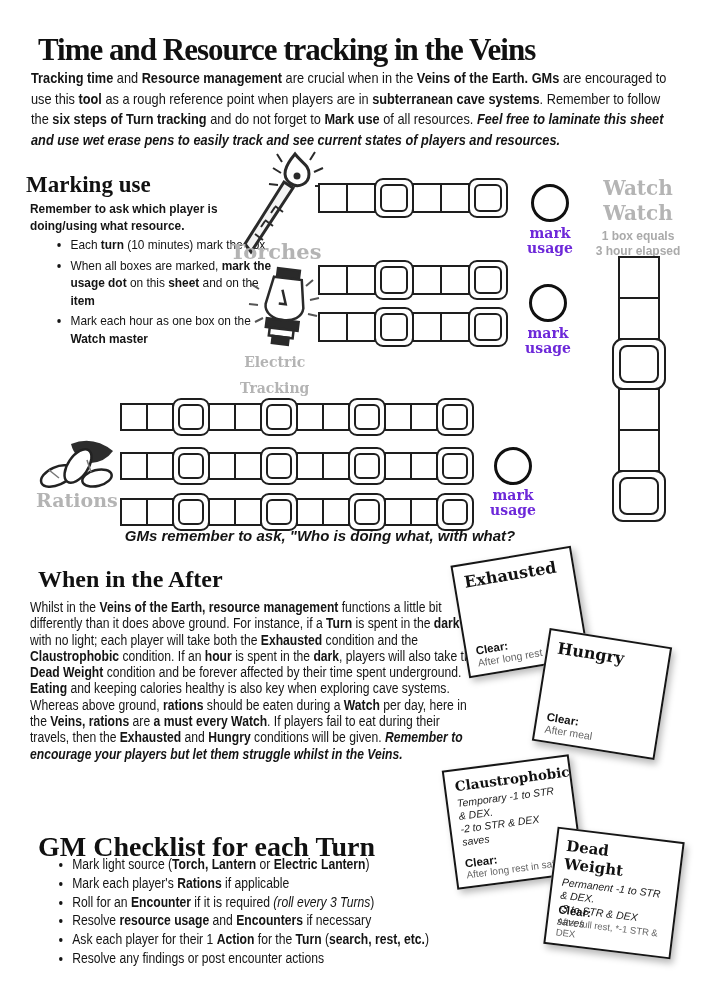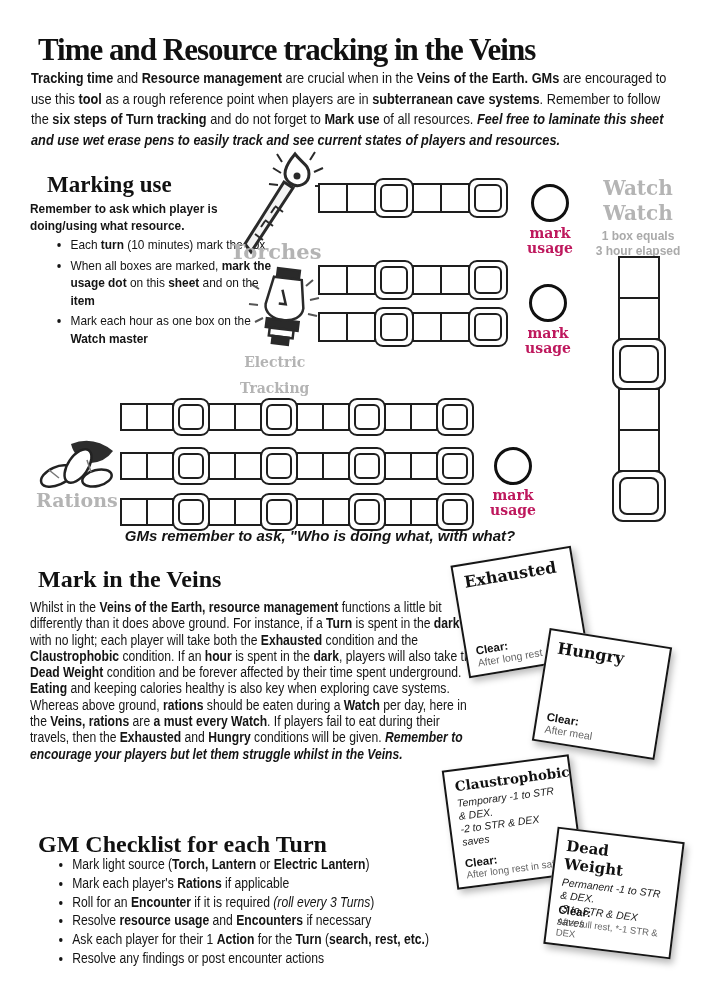--- a/index.html
+++ b/index.html
@@ -7,21 +7,21 @@
         overflow:hidden;font-family:"Liberation Sans",sans-serif;color:#141414;}
   .bh{font-family:Liberation Serif, serif;font-weight:700;color:#111;margin:8px;}
   .cond{transform:scaleX(0.88);transform-origin:0 0;}
   .r-b{font-weight:700}
   .r-i{font-style:italic}
   .r-bi{font-weight:700;font-style:italic}
 
   .title{position:absolute;left:30px;top:24px;font-size:31px;letter-spacing:-1px;white-space:nowrap;}
   .intro{position:absolute;left:31px;top:68px;width:736px;font-size:14.5px;line-height:20.5px;margin:0;}
 
-  .mk-heading{position:absolute;left:39px;top:164px;font-size:23px;}
+  .mk-heading{position:absolute;left:18px;top:164px;font-size:23px;}
   .mk-lead{position:absolute;left:30px;top:200px;width:232px;font-size:13.5px;line-height:17px;font-weight:700;margin:0;}
   .mk-list{position:absolute;left:30px;top:236px;width:238px;font-size:13.5px;line-height:17.5px;
            margin:0;padding:0 0 0 46px;}
   .mk-list li{margin-bottom:3px;}
 
   
   .glabel{position:absolute;color:#b4b4b4;font-family:"DejaVu Serif",serif;font-weight:700;text-align:center;}
   .lbl-torches{left:230px;top:239px;font-size:21px;}
   .lbl-electric{left:240px;top:349px;font-size:14px;line-height:26px;}
   .lbl-electric span{display:block;}
@@ -53,34 +53,34 @@
   .boxcol .tbox{width:42px;height:43px;}
   .boxcol .tbox + .tbox, .boxcol .embox + .tbox{margin:-2px 0 0 0;}
   .boxcol .embox{width:54px;height:52px;border-radius:11px;margin:-2px 0 0 0;}
   .boxcol .embox-in{width:40px;height:38px;border-radius:8px;}
 
   .usage-circle{position:absolute;width:38px;height:38px;border:3px solid #111;border-radius:50%;
                 background:#fff;box-sizing:border-box;}
   .uc1{left:531px;top:184px;}
   .uc2{left:529px;top:284px;}
   .uc3{left:494px;top:447px;}
-  .usage-label{position:absolute;width:46px;text-align:center;color:#be185d;
+  .usage-label{position:absolute;width:46px;text-align:center;color:#6d28d9;
                font-family:"DejaVu Serif",serif;font-weight:700;font-size:14px;line-height:15px;}
   .usage-label span{display:block;}
   .ul1{left:527px;top:226px;}
   .ul2{left:525px;top:326px;}
   .ul3{left:490px;top:488px;}
 
   .caption{position:absolute;left:120px;top:527px;width:400px;text-align:center;
            font-size:15px;font-weight:700;font-style:italic;}
 
   .wv-heading{position:absolute;left:30px;top:558px;font-size:24px;}
   .wv-body{position:absolute;left:30px;top:600px;width:512px;font-size:13.8px;line-height:16.3px;margin:0;}
 
-  .cl-heading{position:absolute;left:30px;top:823px;font-size:24px;}
+  .cl-heading{position:absolute;left:30px;top:823px;font-size:28px;}
   .cl-list{position:absolute;left:30px;top:856px;width:520px;font-size:13.8px;line-height:18.8px;
            margin:0;padding:0 0 0 48px;}
 
   
   .card{position:absolute;background:#fff;border:2px solid #161616;box-sizing:border-box;
         padding:7px 9px;box-shadow:3px 4px 7px rgba(0,0,0,0.28);}
   .card-title{font-family:"DejaVu Serif",serif;font-weight:700;font-size:16px;color:#111;}
   .card-effect{font-style:italic;font-size:10.5px;line-height:13px;color:#222;margin-top:3px;}
   .card-effect span{display:block;}
   .card-clear{position:absolute;left:9px;right:5px;bottom:6px;}
@@ -297,21 +297,21 @@
       </span>
       <span class="tbox"></span>
       <span class="tbox"></span>
       <span class="embox">
         <span class="embox-in"></span>
       </span>
     </div>
 
   <div class="caption">GMs remember to ask, "Who is doing what, with what?</div>
 
-  <h2 class="bh wv-heading">Mark in the Veins</h2>
+  <h2 class="bh wv-heading">When in the After</h2>
   <p class="wv-body cond"><span>Whilst in the </span><span class="r-b">Veins of the Earth, resource management</span><span> functions a little bit differently than it does above ground. For instance, if a </span><span class="r-b">Turn</span><span> is spent in the </span><span class="r-b">dark</span><span> with no light; each player will take both the </span><span class="r-b">Exhausted</span><span> condition and the </span><span class="r-b">Claustrophobic</span><span> condition. If an </span><span class="r-b">hour</span><span> is spent in the </span><span class="r-b">dark</span><span>, players will also take the </span><span class="r-b">Dead Weight</span><span> condition and be forever affected by their time spent underground. </span><span class="r-b">Eating</span><span> and keeping calories healthy is also key when exploring cave systems. Whereas above ground, </span><span class="r-b">rations</span><span> should be eaten during a </span><span class="r-b">Watch</span><span> per day, here in the </span><span class="r-b">Veins, rations</span><span> are </span><span class="r-b">a must every Watch</span><span>. If players fail to eat during their travels, then the </span><span class="r-b">Exhausted</span><span> and </span><span class="r-b">Hungry</span><span> conditions will be given. </span><span class="r-bi">Remember to encourage your players but let them struggle whilst in the Veins.</span></p>
 
   <h2 class="bh cl-heading">GM Checklist for each Turn</h2>
   <ul class="cl-list cond">
       <li><span>Mark light source (</span><span class="r-b">Torch, Lantern</span><span> or </span><span class="r-b">Electric Lantern</span><span>)</span></li>
       <li><span>Mark each player's </span><span class="r-b">Rations</span><span> if applicable</span></li>
       <li><span>Roll for an </span><span class="r-b">Encounter</span><span> if it is required </span><span class="r-i">(roll every 3 Turns</span><span>)</span></li>
       <li><span>Resolve </span><span class="r-b">resource usage</span><span> and </span><span class="r-b">Encounters</span><span> if necessary</span></li>
       <li><span>Ask each player for their 1 </span><span class="r-b">Action</span><span> for the </span><span class="r-b">Turn</span><span> (</span><span class="r-b">search, rest, etc.</span><span>)</span></li>
       <li><span>Resolve any findings or post encounter actions</span></li>

